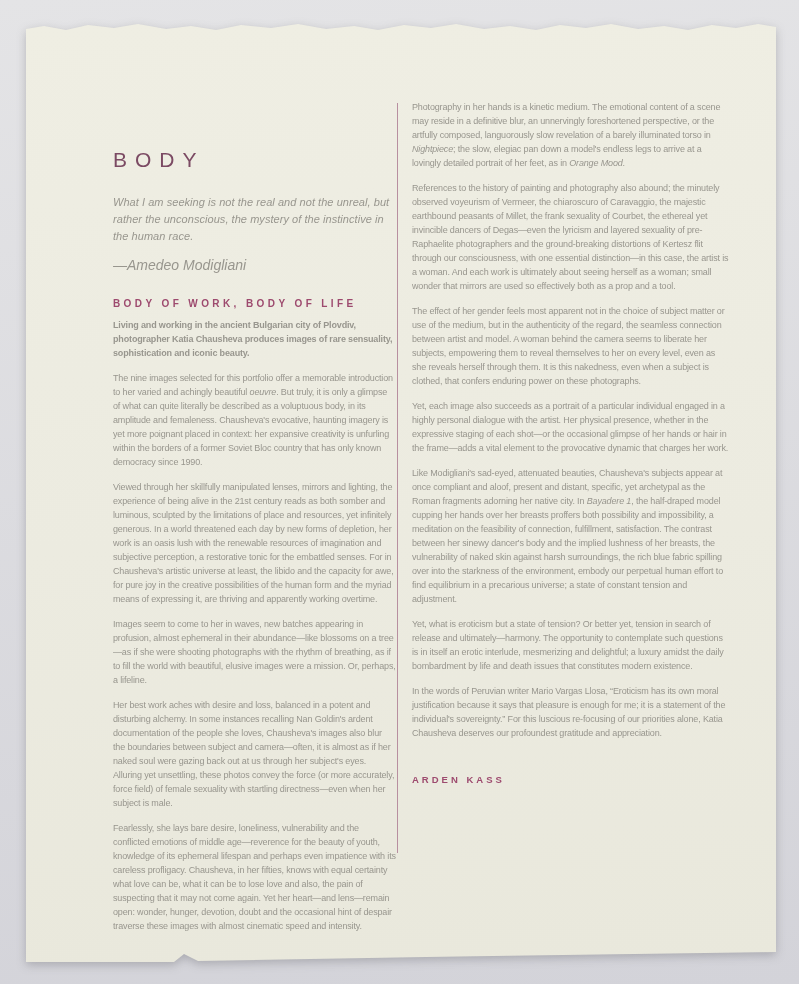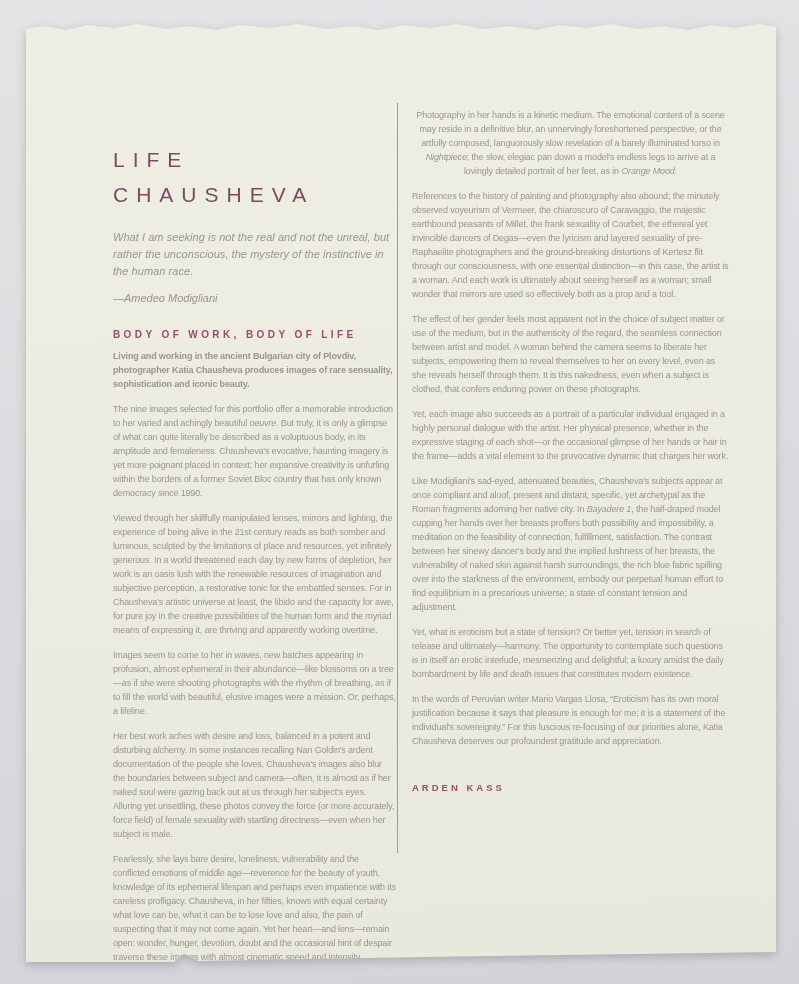--- a/index.html
+++ b/index.html
@@ -68,40 +68,40 @@
     margin-top: 17px;
     font-style: italic;
     font-size: 11px;
     line-height: 17px;
     color: var(--text, #98968e);
     letter-spacing: 0.05px;
   }
   .quote-attribution {
     margin-top: 12px;
     font-style: italic;
-    font-size: 11px;
+    font-size: 14px;
     color: var(--text, #98968e);
   }
   .section-heading {
     margin-top: 25px;
     color: var(--accent, #9d4a6e);
     font-size: 10px;
     font-weight: 700;
     letter-spacing: 3.4px;
   }
   .para {
     margin: 11px 0 0 0;
     font-size: 9px;
     line-height: 14px;
     letter-spacing: -0.15px;
     color: var(--text, #98968e);
   }
   .para em { font-style: italic; }
   .col-left .para:first-of-type { margin-top: 9px; font-weight: bold; }
-  .col-right .para:first-of-type { margin-top: 8px; text-align: center; }
+  .col-right .para:first-of-type { margin-top: 0; }
   .signature-name {
     margin-top: 34px;
     color: var(--accent, #9d4a6e);
     font-size: 9.5px;
     font-weight: 700;
     letter-spacing: 3px;
   }
   .signature-place {
     margin-top: 8px;
     font-size: 9.5px;
@@ -111,22 +111,21 @@
 </head>
 <body>
 
 <div class="sheet-wrap">
   <div class="paper">
 
     <div class="divider"></div>
 
     <div class="col-left">
       <div class="doc-title">
-        <div>LIFE</div>
-        <div>CHAUSHEVA</div>
+        <div>BODY</div>
       </div>
       <div class="quote">What I am seeking is not the real and not the unreal, but rather the unconscious, the mystery of the instinctive in the human race.</div>
       <div class="quote-attribution">—Amedeo Modigliani</div>
       <div class="section-heading">BODY OF WORK, BODY OF LIFE</div>
       <div>
           <p class="para"><span>Living and working in the ancient Bulgarian city of Plovdiv, photographer Katia Chausheva produces images of rare sensuality, sophistication and iconic beauty.</span></p>
           <p class="para"><span>The nine images selected for this portfolio offer a memorable introduction to her varied and achingly beautiful </span><em>oeuvre</em><span>. But truly, it is only a glimpse of what can quite literally be described as a voluptuous body, in its amplitude and femaleness. Chausheva's evocative, haunting imagery is yet more poignant placed in context: her expansive creativity is unfurling within the borders of a former Soviet Bloc country that has only known democracy since 1990.</span></p>
           <p class="para"><span>Viewed through her skillfully manipulated lenses, mirrors and lighting, the experience of being alive in the 21st century reads as both somber and luminous, sculpted by the limitations of place and resources, yet infinitely generous. In a world threatened each day by new forms of depletion, her work is an oasis lush with the renewable resources of imagination and subjective perception, a restorative tonic for the embattled senses. For in Chausheva's artistic universe at least, the libido and the capacity for awe, for pure joy in the creative possibilities of the human form and the myriad means of expressing it, are thriving and apparently working overtime.</span></p>
           <p class="para"><span>Images seem to come to her in waves, new batches appearing in profusion, almost ephemeral in their abundance—like blossoms on a tree—as if she were shooting photographs with the rhythm of breathing, as if to fill the world with beautiful, elusive images were a mission. Or, perhaps, a lifeline.</span></p>
           <p class="para"><span>Her best work aches with desire and loss, balanced in a potent and disturbing alchemy. In some instances recalling Nan Goldin's ardent documentation of the people she loves, Chausheva's images also blur the boundaries between subject and camera—often, it is almost as if her naked soul were gazing back out at us through her subject's eyes. Alluring yet unsettling, these photos convey the force (or more accurately, force field) of female sexuality with startling directness—even when her subject is male.</span></p>

